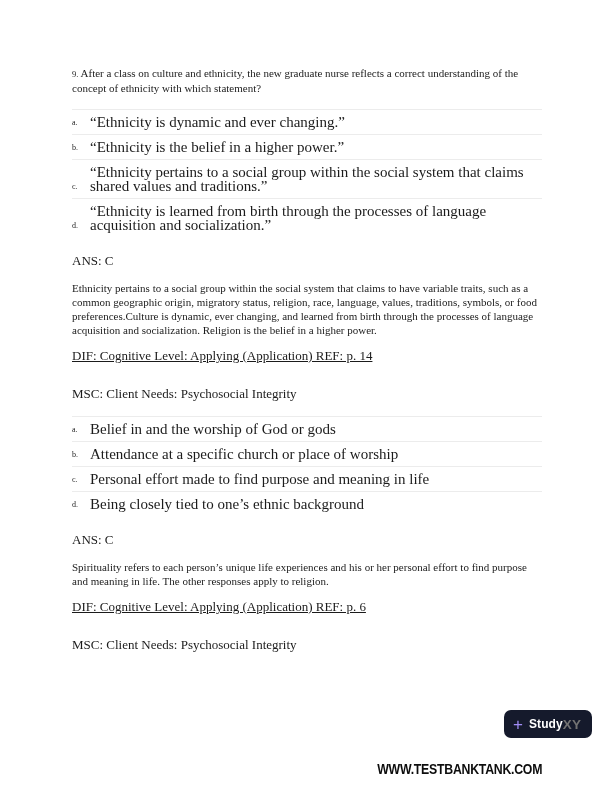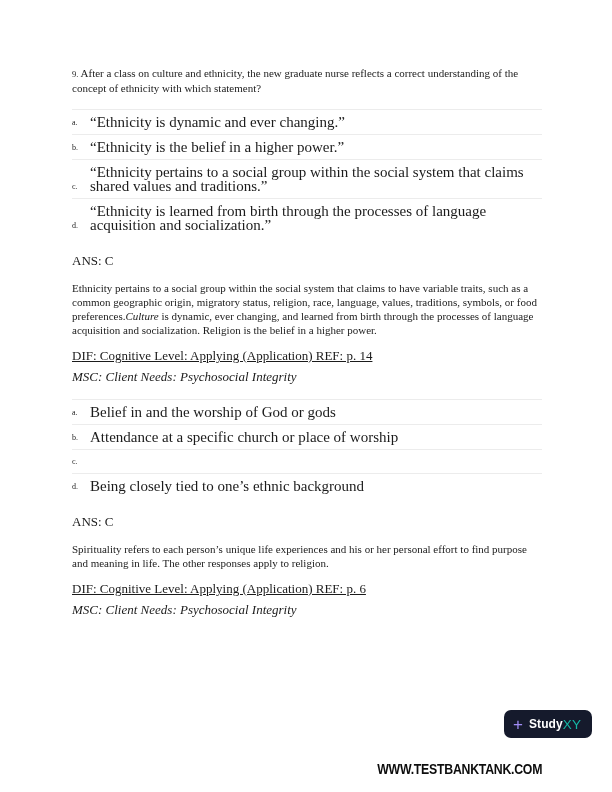--- a/index.html
+++ b/index.html
@@ -29,23 +29,23 @@
     font-size: 8px;
     line-height: 13px;
     width: 18px;
     flex: none;
     color: #222;
   }
   .opt-text { font-size: 15px; line-height: 14px; flex: 1; }
   .meta { font-size: 13px; line-height: 12px; color: #1b1b1b; }
   .ans  { margin-top: 18px; }
   .expl { margin-top: 14px; font-size: 11px; line-height: 14px; }
-  .expl .ital { font-style: italic; }
+  .expl .ital { }
   .dif  { margin-top: 13px; text-decoration: underline; }
-  .msc  { margin-top: 9px; font-style: italic; }
+  .msc  { margin-top: 26px; }
   .question { margin-top: 16px; }
 
   .studyxy-badge {
     position: absolute;
     right: 20px; top: 710px;
     height: 28px;
     display: flex;
     align-items: center;
     background: #151a2c;
     border-radius: 7px;
@@ -54,21 +54,21 @@
     box-sizing: border-box;
   }
   .badge-plus {
     color: #a18df6;
     font-size: 17px;
     font-weight: 400;
     line-height: 1;
     margin-right: 6px;
   }
   .badge-study { color: #ffffff; font-weight: 700; font-size: 12px; letter-spacing: 0.1px; }
-  .badge-xy    { color: #14b8a6; font-weight: 400; font-size: 13.5px; letter-spacing: 0.1px; }
+  .badge-xy    { color: #737373; font-weight: 700; font-size: 13.5px; letter-spacing: 0.1px; }
 
   .footer-url {
     position: absolute;
     right: 70px; top: 760px;
     font-family: "Liberation Sans", sans-serif;
     font-weight: 700;
     font-size: 15px;
     color: #0d0d0d;
     letter-spacing: -0.3px;
     transform: scaleX(0.82);
@@ -117,20 +117,21 @@
       <div class="opt-row">
         <span class="opt-letter">a.</span>
         <span class="opt-text">Belief in and the worship of God or gods</span>
       </div>
       <div class="opt-row">
         <span class="opt-letter">b.</span>
         <span class="opt-text">Attendance at a specific church or place of worship</span>
       </div>
       <div class="opt-row">
         <span class="opt-letter">c.</span>
+        <span class="opt-text">Personal effort made to find purpose and meaning in life</span>
       </div>
       <div class="opt-row">
         <span class="opt-letter">d.</span>
         <span class="opt-text">Being closely tied to one’s ethnic background</span>
       </div>
     </div>
 
     <div class="meta ans">ANS: C</div>
 
     <div class="expl"><span>Spirituality refers to each person’s unique life experiences and his or her personal effort to find purpose and meaning in life. The other responses apply to religion.</span><span class="ital"></span><span></span></div>

